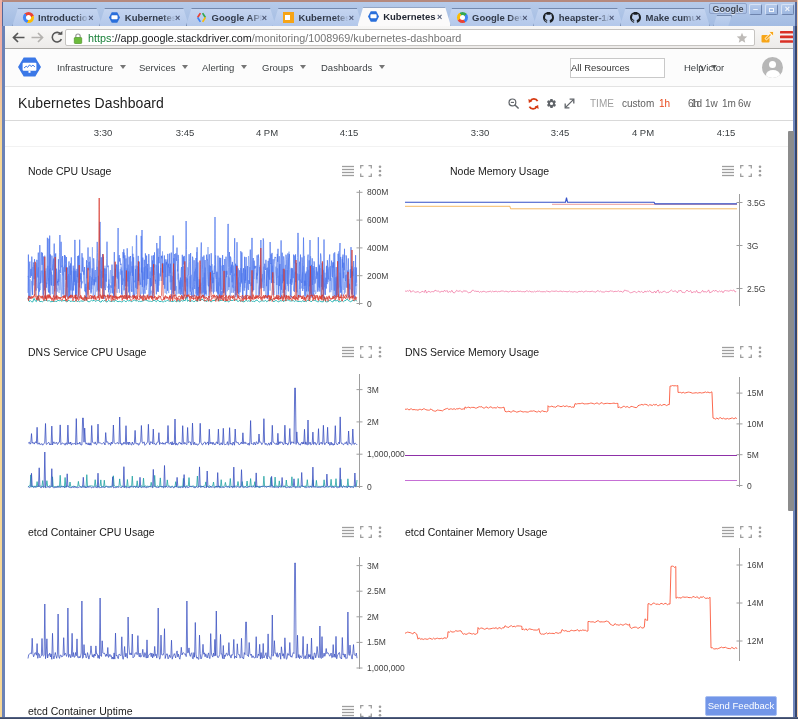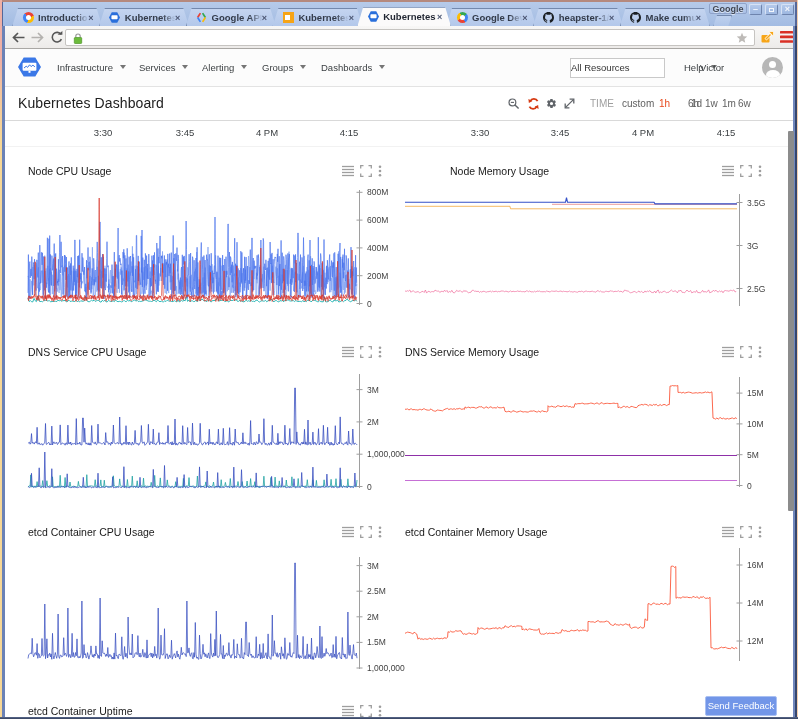--- a/index.html
+++ b/index.html
@@ -167,20 +167,21 @@
       </svg>
 <svg class="tbtn" style="left:48px;top:5px;" width="13" height="13" viewBox="0 0 13 13">
         <path d="M11 3.4 A 4.8 4.8 0 1 0 11.4 8.2" stroke="#565656" stroke-width="1.6" fill="none"></path>
         <polygon points="7.6,3.8 12.4,3.8 12.4,0" fill="#565656"></polygon>
       </svg>
 <div id="omni">
   <svg style="position:absolute;left:7px;top:3px;" width="10" height="11" viewBox="0 0 10 11">
           <path d="M2.8 4.5 V3.2 a2.2 2.2 0 0 1 4.4 0 V4.5" stroke="#9a9a9a" stroke-width="1.2" fill="none"></path>
           <rect x="1.3" y="4.5" width="7.4" height="6" rx="0.8" fill="#6cbb3c" stroke="#4e9427" stroke-width="0.7"></rect>
         </svg>
+  <span id="url"><span style="color:#188038;">https</span><span style="color:#202124;">://app.google.stackdriver.com</span><span style="color:#757575;">/monitoring/1008969/kubernetes-dashboard</span></span>
   <svg id="star" width="12" height="12" viewBox="0 0 13 13">
           <path d="M6.5 0.8 L8.1 4.6 L12.2 4.9 L9.1 7.6 L10 11.6 L6.5 9.4 L3 11.6 L3.9 7.6 L0.8 4.9 L4.9 4.6 Z" fill="#bdbab7"></path>
         </svg>
 </div>
 <svg class="tbtn" style="left:759px;top:5px;" width="13" height="13" viewBox="0 0 13 13">
         <rect x="0.5" y="4" width="8" height="7.5" rx="1" fill="#f7a517"></rect>
         <path d="M4.5 8.5 L10 3" stroke="#fff" stroke-width="2.6" fill="none"></path>
         <path d="M4.8 8.2 L9.5 3.5" stroke="#f7a517" stroke-width="1.5" fill="none"></path>
         <polygon points="12.6,0.4 12.6,5.4 7.6,0.4" fill="#f7a517" stroke="#fff" stroke-width="0.8"></polygon>
       </svg>

